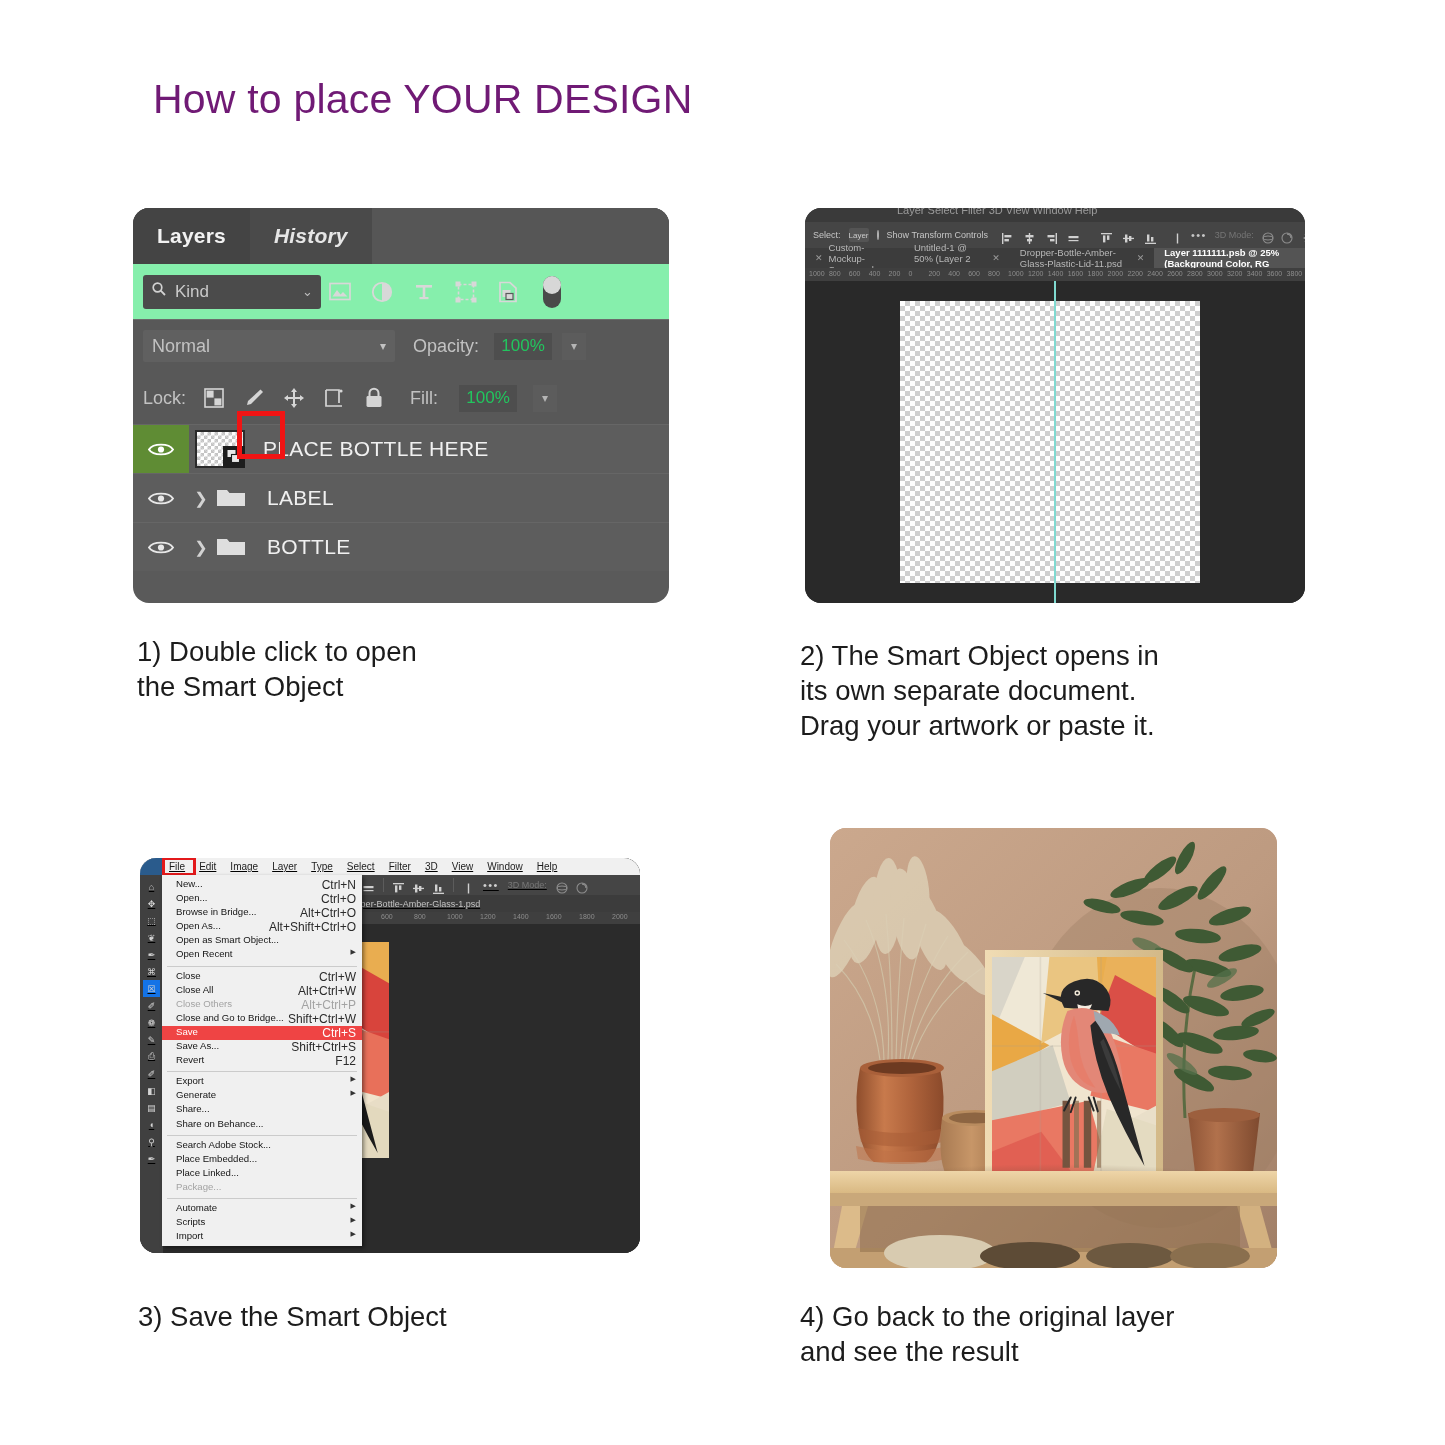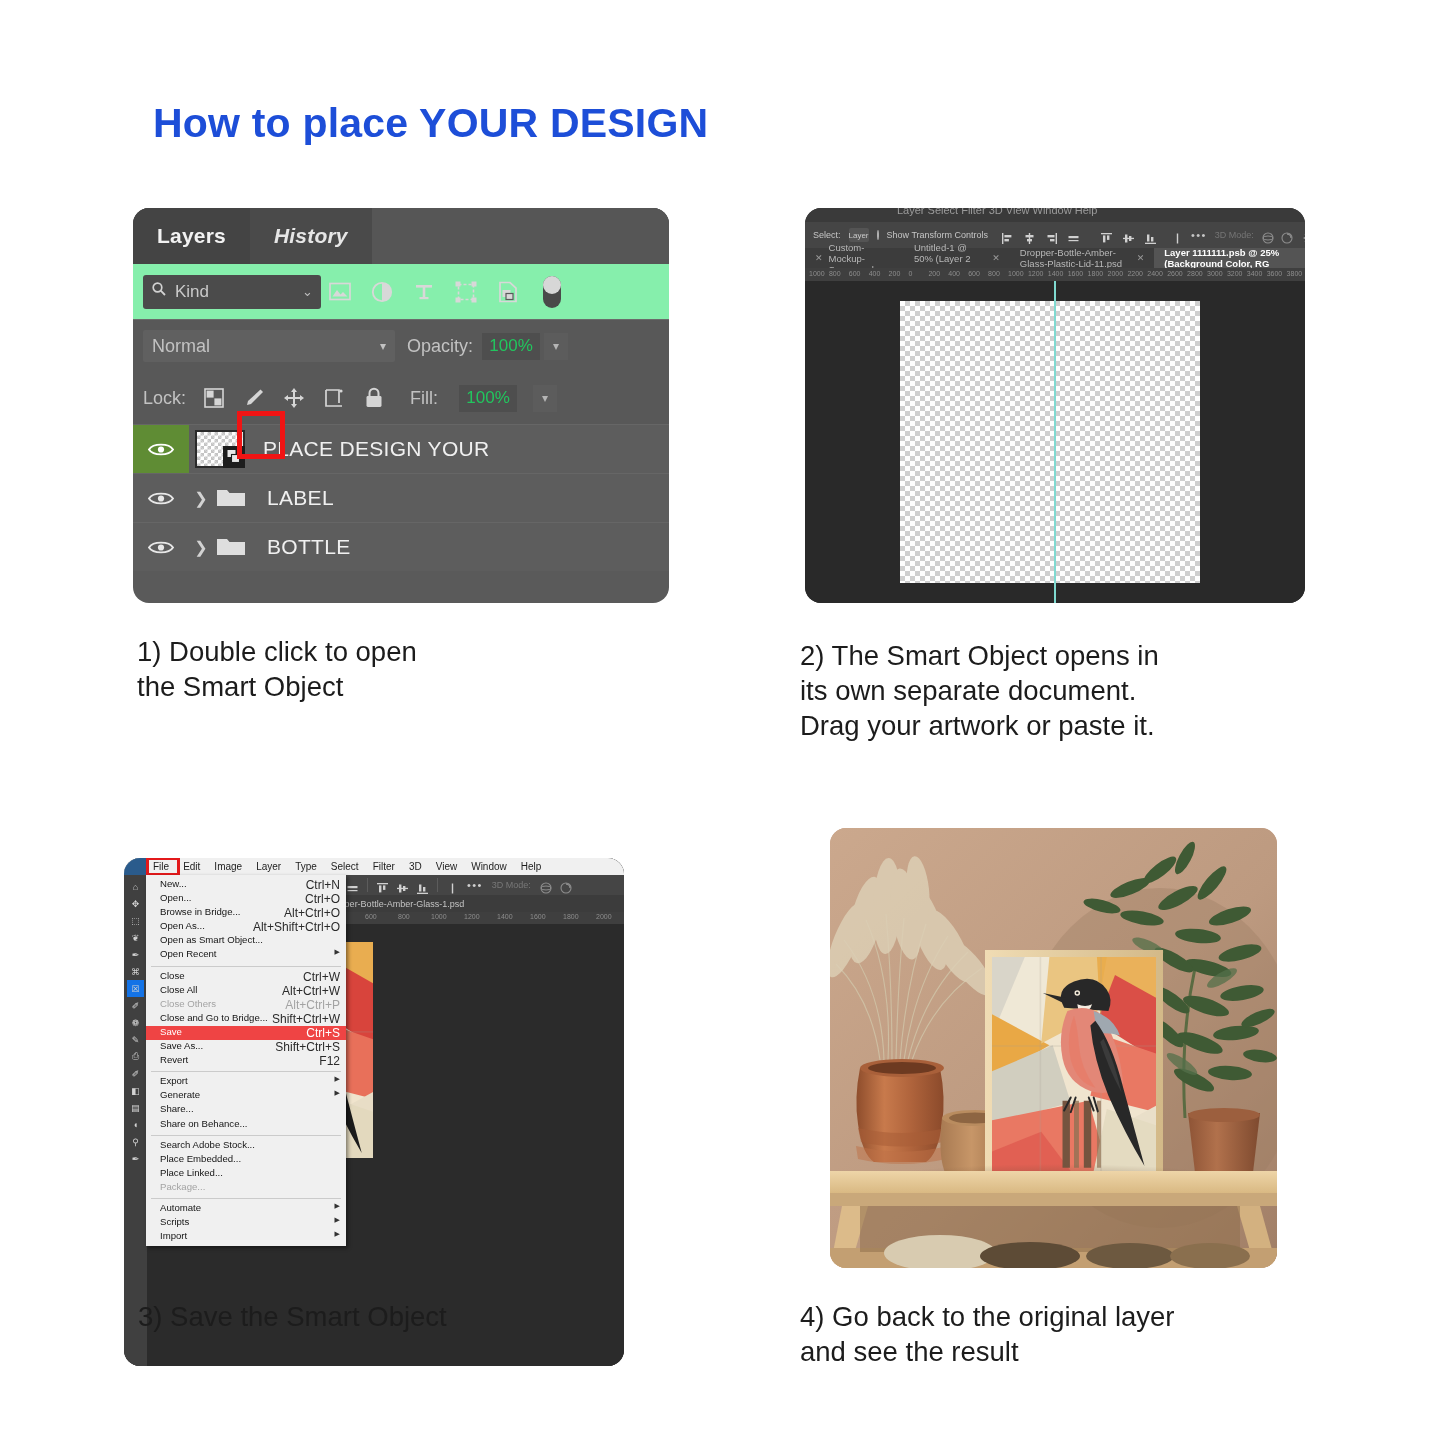--- a/index.html
+++ b/index.html
@@ -6,30 +6,30 @@
   body {
     width: 1445px; height: 1445px;
     background: #ffffff;
     font-family: "Liberation Sans", sans-serif;
     position: relative;
     overflow: hidden;
   }
 
   
   .page-title {
-    position:absolute; left:153px; top:100px;
-    font-size:41px; font-weight:700; color:#1d4ed8;
+    position:absolute; left:153px; top:76px;
+    font-size:41px; font-weight:400; color:#701a75;
     letter-spacing:0.2px; white-space:nowrap;
   }
 
   
   .panel { position:absolute; border-radius:16px; overflow:hidden; }
   #panel1 { left:133px;  top:208px; width:536px;  height:395px; background:#5a5a5a; }
   #panel2 { left:805px;  top:208px; width:500px;  height:395px; background:#3a3a3a; }
-  #panel3 { left:124px;  top:858px; width:500px;  height:508px; background:#3a3a3a; }
+  #panel3 { left:140px;  top:858px; width:500px;  height:395px; background:#3a3a3a;text-decoration:underline; }
   #panel4 { left:830px;  top:828px; width:447px;  height:440px; background:#c9a188; }
 
   
   .caption {
     position:absolute; font-size:27.5px; color:#1c1c1c;
     line-height:1.27; font-weight:400; white-space:pre-line;
   }
   #cap1 { left:137px; top:635px; }
   #cap2 { left:800px; top:639px; }
   #cap3 { left:138px; top:1300px; }
@@ -53,21 +53,21 @@
     padding:0 8px; gap:8px; color:#c9c9c9; font-size:17px;
   }
   .lp-kind .chev { margin-left:auto; font-size:13px; color:#bdbdbd; }
   .lp-icons { display:flex; align-items:center; gap:17px; margin-left:6px; }
   .lp-ic { width:25px; height:25px; display:flex; align-items:center; justify-content:center; color:#d8d8d8; }
   .lp-toggle { width:18px; height:32px; background:#4a4a4a; border-radius:9px; position:relative; margin-left:6px; }
   .lp-toggle::after { content:''; position:absolute; left:0; top:0; width:18px; height:18px; border-radius:50%; background:#d7d7d7; }
 
   .lp-hr { height:1px; background:#6b6b6b; }
 
-  .lp-row2 { height:52px; background:#585858; display:flex; align-items:center; padding:0 10px; gap:4px; }
+  .lp-row2 { height:52px; background:#585858; display:flex; align-items:center; padding:0 10px; gap:10px; }
   .lp-blend {
     width:252px; height:32px; background:#606060; border-radius:2px;
     display:flex; align-items:center; padding:0 9px; color:#c2c2c2; font-size:18px;
   }
   .lp-blend .chev { margin-left:auto; font-size:12px; }
   .lp-lbl { font-size:18px; color:#c2c2c2; margin-left:8px; }
   .lp-num { width:58px; height:27px; background:#4e4e4e; color:#22c55e; font-size:17px;
             display:flex; align-items:center; justify-content:center; margin-left:5px; }
   .lp-numchev { width:24px; height:27px; background:#5c5c5c; color:#b5b5b5; font-size:12px;
             display:flex; align-items:center; justify-content:center; }
@@ -286,21 +286,21 @@
         </svg>
     </div>
     <div class="lp-thumb">
       <span class="lp-so-badge">
         <svg width="16" height="16" viewBox="0 0 16 16">
             <rect x="1.5" y="1" width="8" height="7" fill="#e8e8e8"></rect>
             <rect x="5.5" y="5.5" width="8" height="8" fill="#e8e8e8" stroke="#1d1d1d" stroke-width="1.1"></rect>
           </svg>
       </span>
     </div>
-    <span class="lp-name">PLACE DESIGN YOUR</span>
+    <span class="lp-name">PLACE BOTTLE HERE</span>
     <span class="lp-redbox"></span>
   </div>
 
   <div class="lp-layer">
     <div class="lp-eyecell">
       <svg width="26" height="17" viewBox="0 0 26 17">
           <path d="M1 8.5 C5 2, 21 2, 25 8.5 C21 15, 5 15, 1 8.5 Z" fill="none" stroke="#e8e8e8" stroke-width="1.9"></path>
           <circle cx="13" cy="8.5" r="3.1" fill="#e8e8e8"></circle>
         </svg>
     </div>

